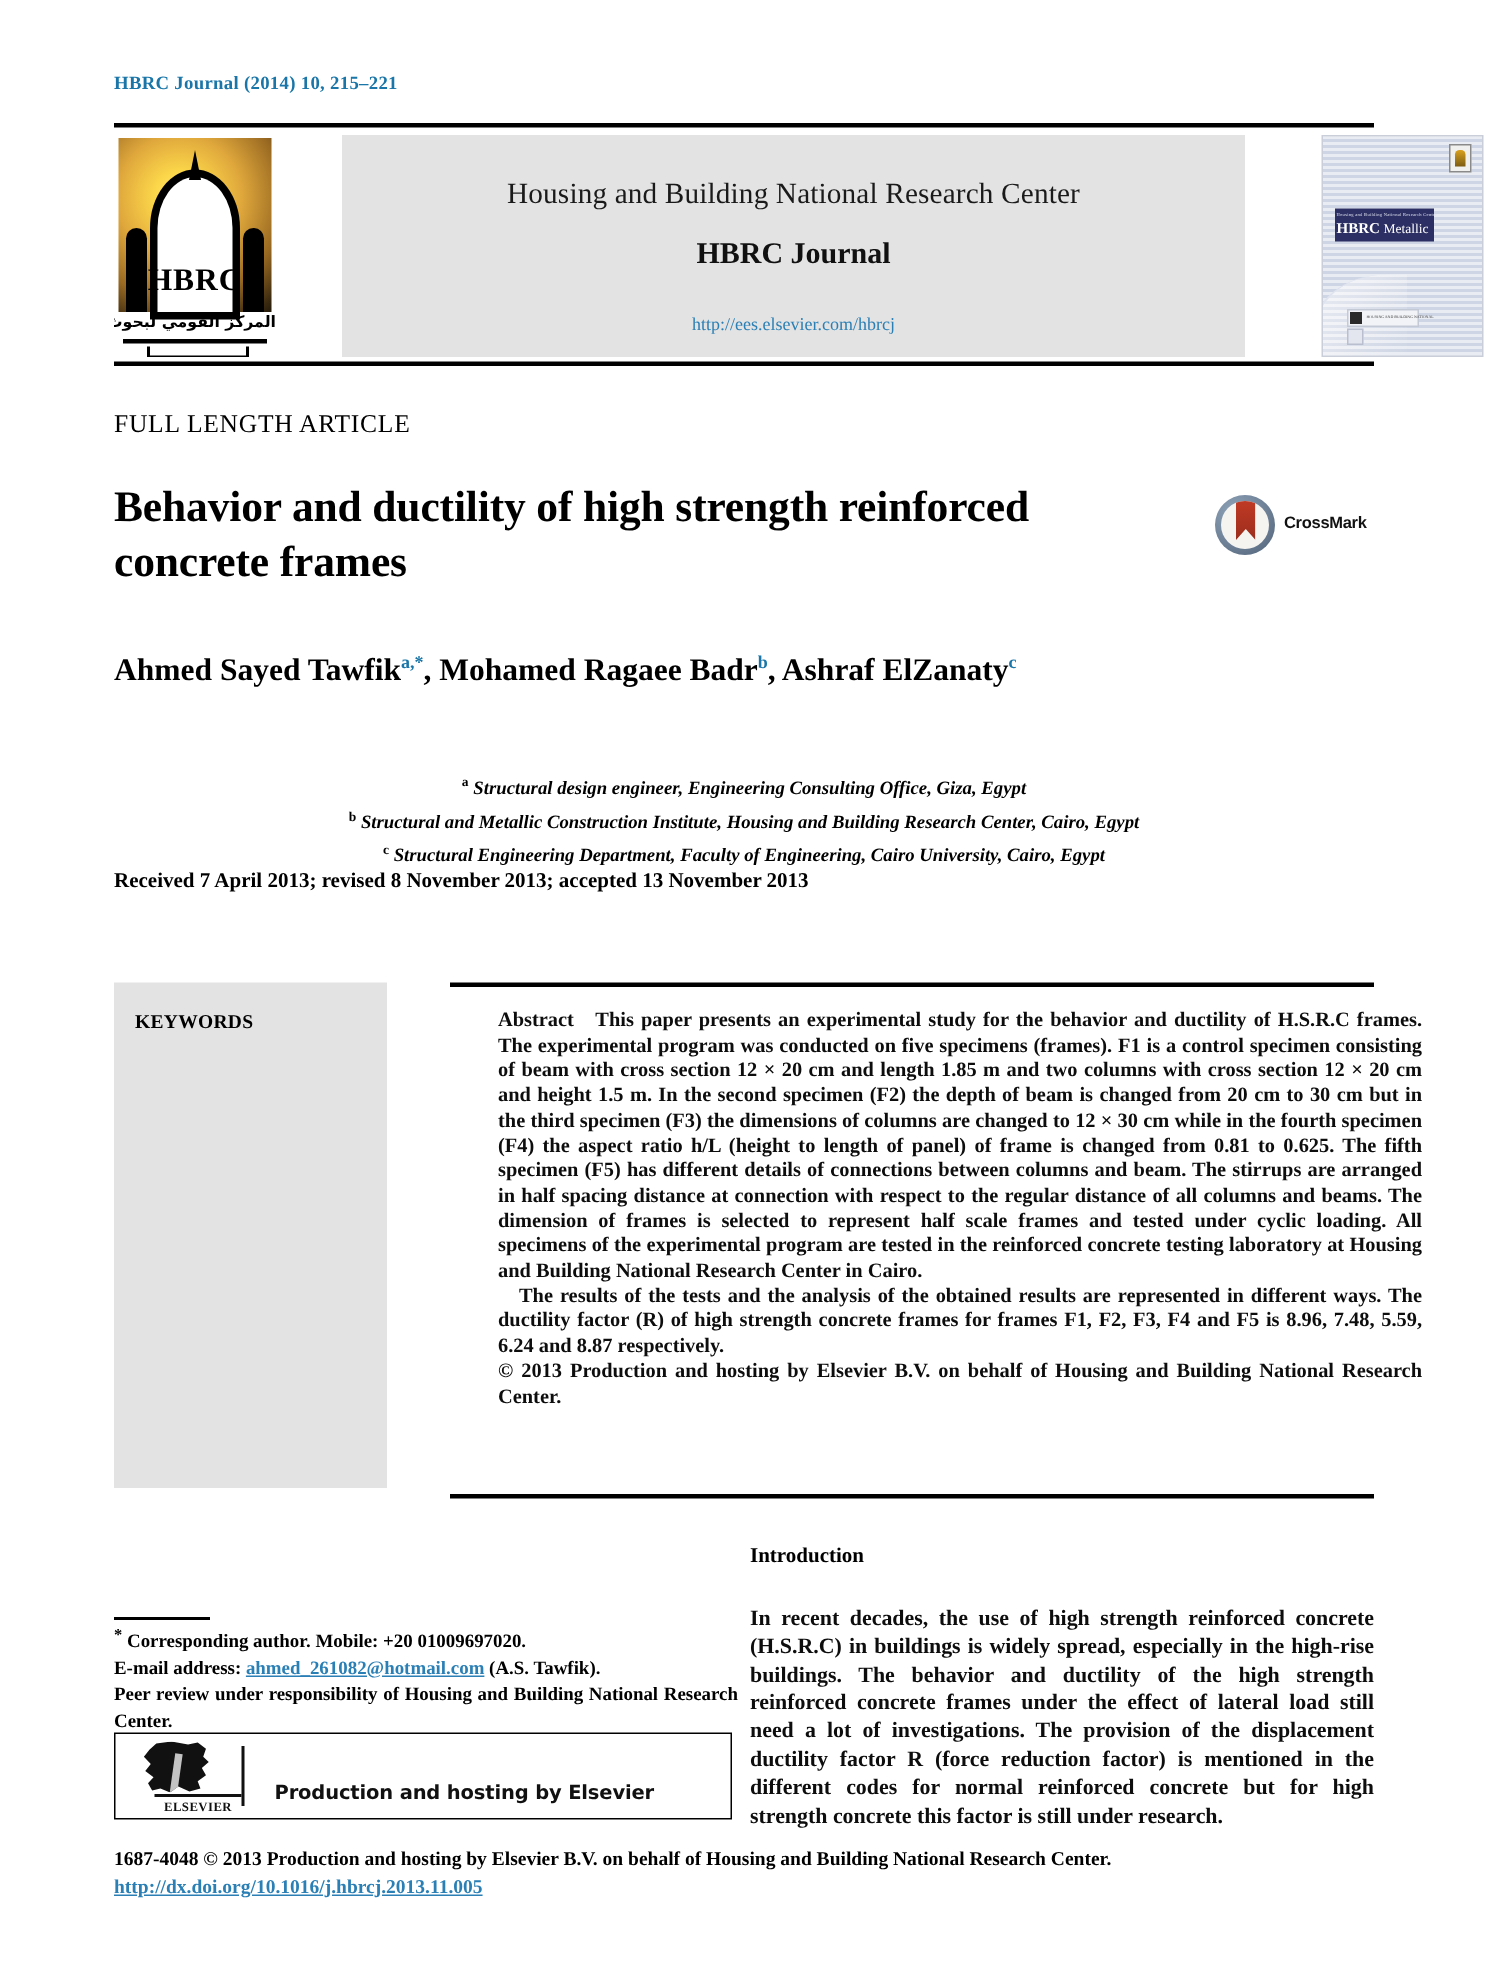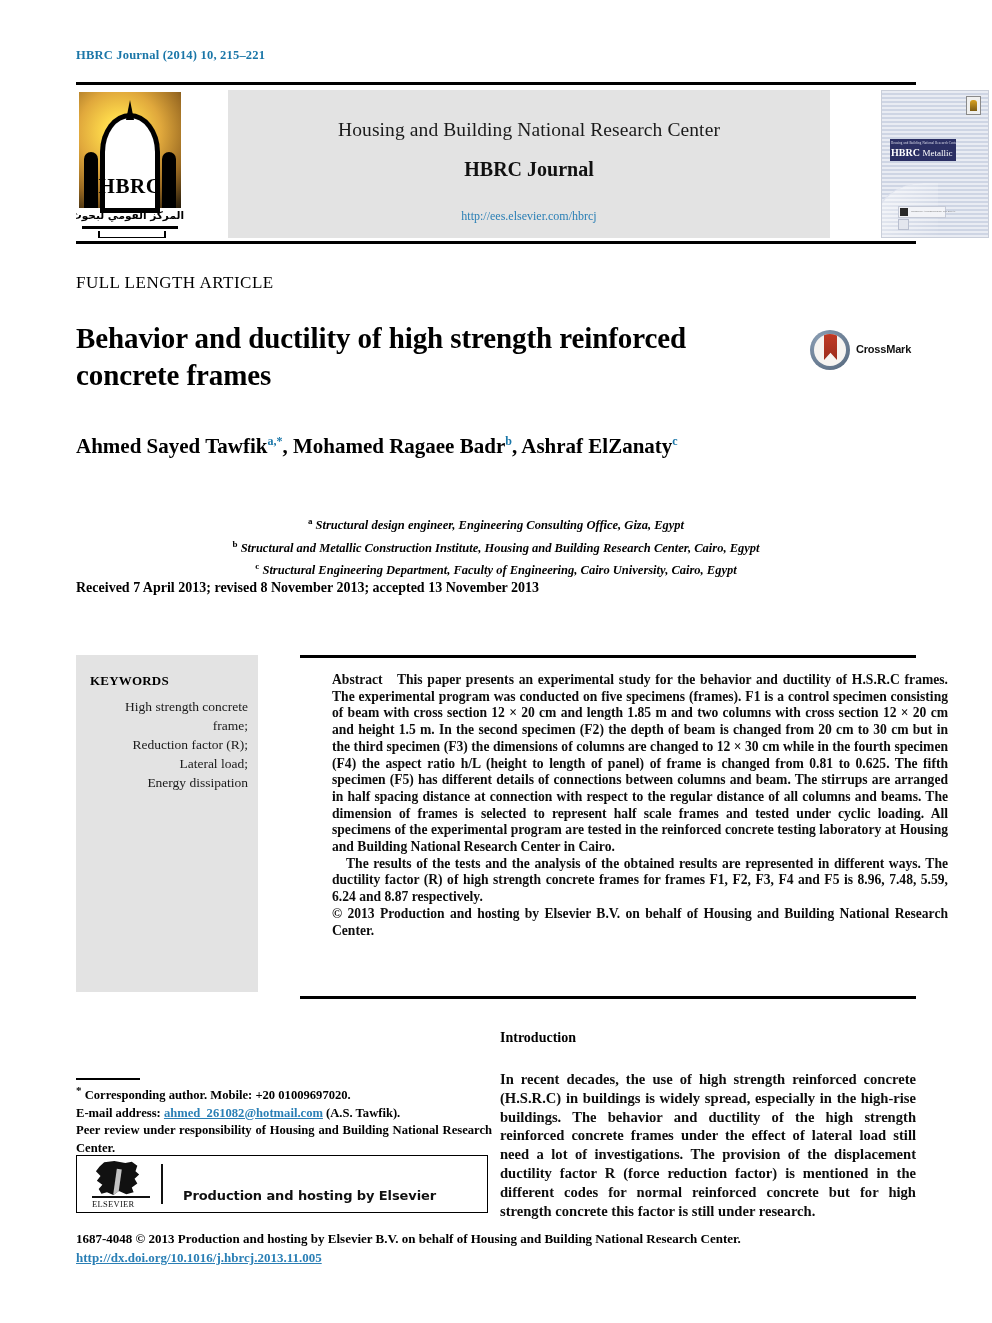--- a/index.html
+++ b/index.html
@@ -515,26 +515,26 @@
     content: "";
     position: absolute;
     left: 20px; top: 8px;
     width: 5px; height: 26px;
     background: #fff;
     transform: rotate(8deg);
     opacity: 0.75;
   }
   .els-word {
     position: absolute;
-    left: 3px; top: 35px;
+    left: 14px; top: 35px;
     width: 58px;
-    text-align: left;
+    text-align: center;
     font-family: "Liberation Serif", serif;
     font-size: 8.5px;
-    font-weight: normal;
+    font-weight: bold;
     letter-spacing: 0.3px;
     color: #111;
     border-top: 2px solid #111;
     padding-top: 1px;
   }
   .els-div {
     position: absolute;
     left: 84px;
     top: 8px;
     width: 1.5px;
@@ -635,26 +635,20 @@
   <div class="affiliations">
     <div><sup>a</sup> <span>Structural design engineer, Engineering Consulting Office, Giza, Egypt</span></div>
     <div><sup>b</sup> <span>Structural and Metallic Construction Institute, Housing and Building Research Center, Cairo, Egypt</span></div>
     <div><sup>c</sup> <span>Structural Engineering Department, Faculty of Engineering, Cairo University, Cairo, Egypt</span></div>
   </div>
 
   <div class="received">Received 7 April 2013; revised 8 November 2013; accepted 13 November 2013</div>
 
   <div class="kw-box">
     <div class="kw-title">KEYWORDS</div>
-    <div class="kw-list">
-      <div>High strength concrete frame;</div>
-      <div>Reduction factor (R);</div>
-      <div>Lateral load;</div>
-      <div>Energy dissipation</div>
-    </div>
   </div>
 
   <div class="abs-rule-top"></div>
   <div class="abstract">
     <p><span class="lbl">Abstract</span>&nbsp;&nbsp;&nbsp;<span>This paper presents an experimental study for the behavior and ductility of H.S.R.C frames. The experimental program was conducted on five specimens (frames). F1 is a control specimen consisting of beam with cross section 12 × 20 cm and length 1.85 m and two columns with cross section 12 × 20 cm and height 1.5 m. In the second specimen (F2) the depth of beam is changed from 20 cm to 30 cm but in the third specimen (F3) the dimensions of columns are changed to 12 × 30 cm while in the fourth specimen (F4) the aspect ratio h/L (height to length of panel) of frame is changed from 0.81 to 0.625. The fifth specimen (F5) has different details of connections between columns and beam. The stirrups are arranged in half spacing distance at connection with respect to the regular distance of all columns and beams. The dimension of frames is selected to represent half scale frames and tested under cyclic loading. All specimens of the experimental program are tested in the reinforced concrete testing laboratory at Housing and Building National Research Center in Cairo.</span></p>
     <p class="indent">The results of the tests and the analysis of the obtained results are represented in different ways. The ductility factor (R) of high strength concrete frames for frames F1, F2, F3, F4 and F5 is 8.96, 7.48, 5.59, 6.24 and 8.87 respectively.</p>
     <p>© 2013 Production and hosting by Elsevier B.V. on behalf of Housing and Building National Research Center.</p>
   </div>
   <div class="abs-rule-bottom"></div>
 

